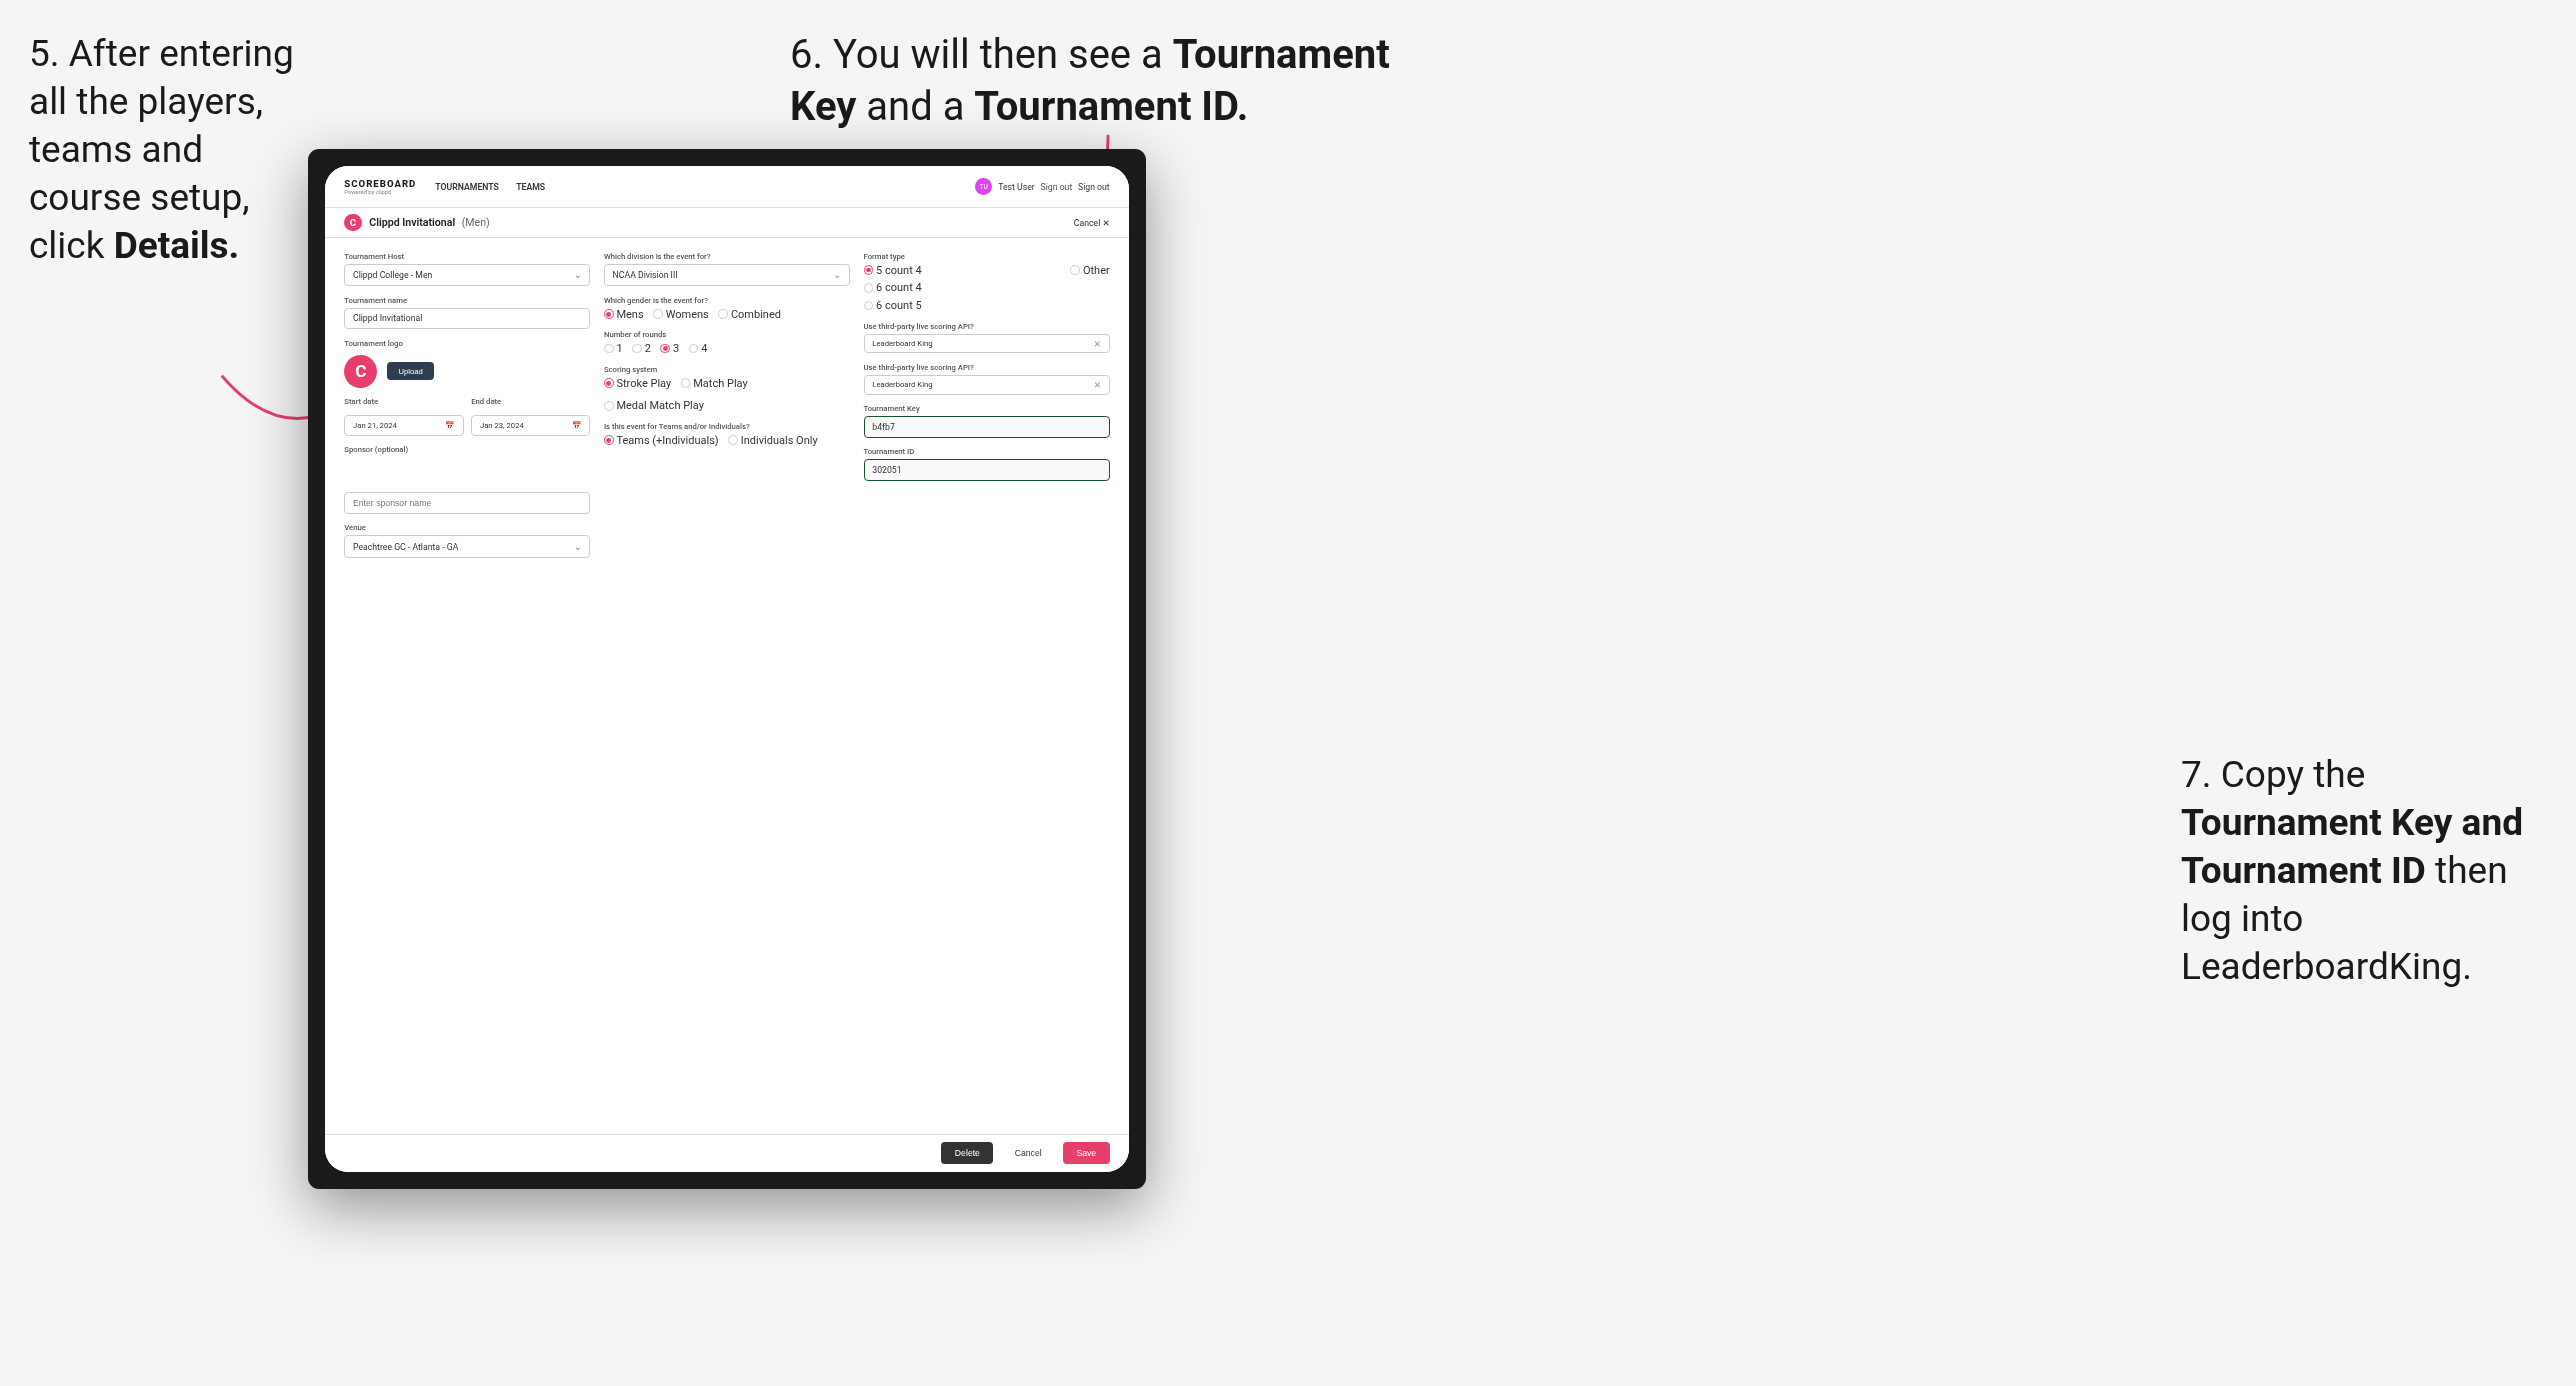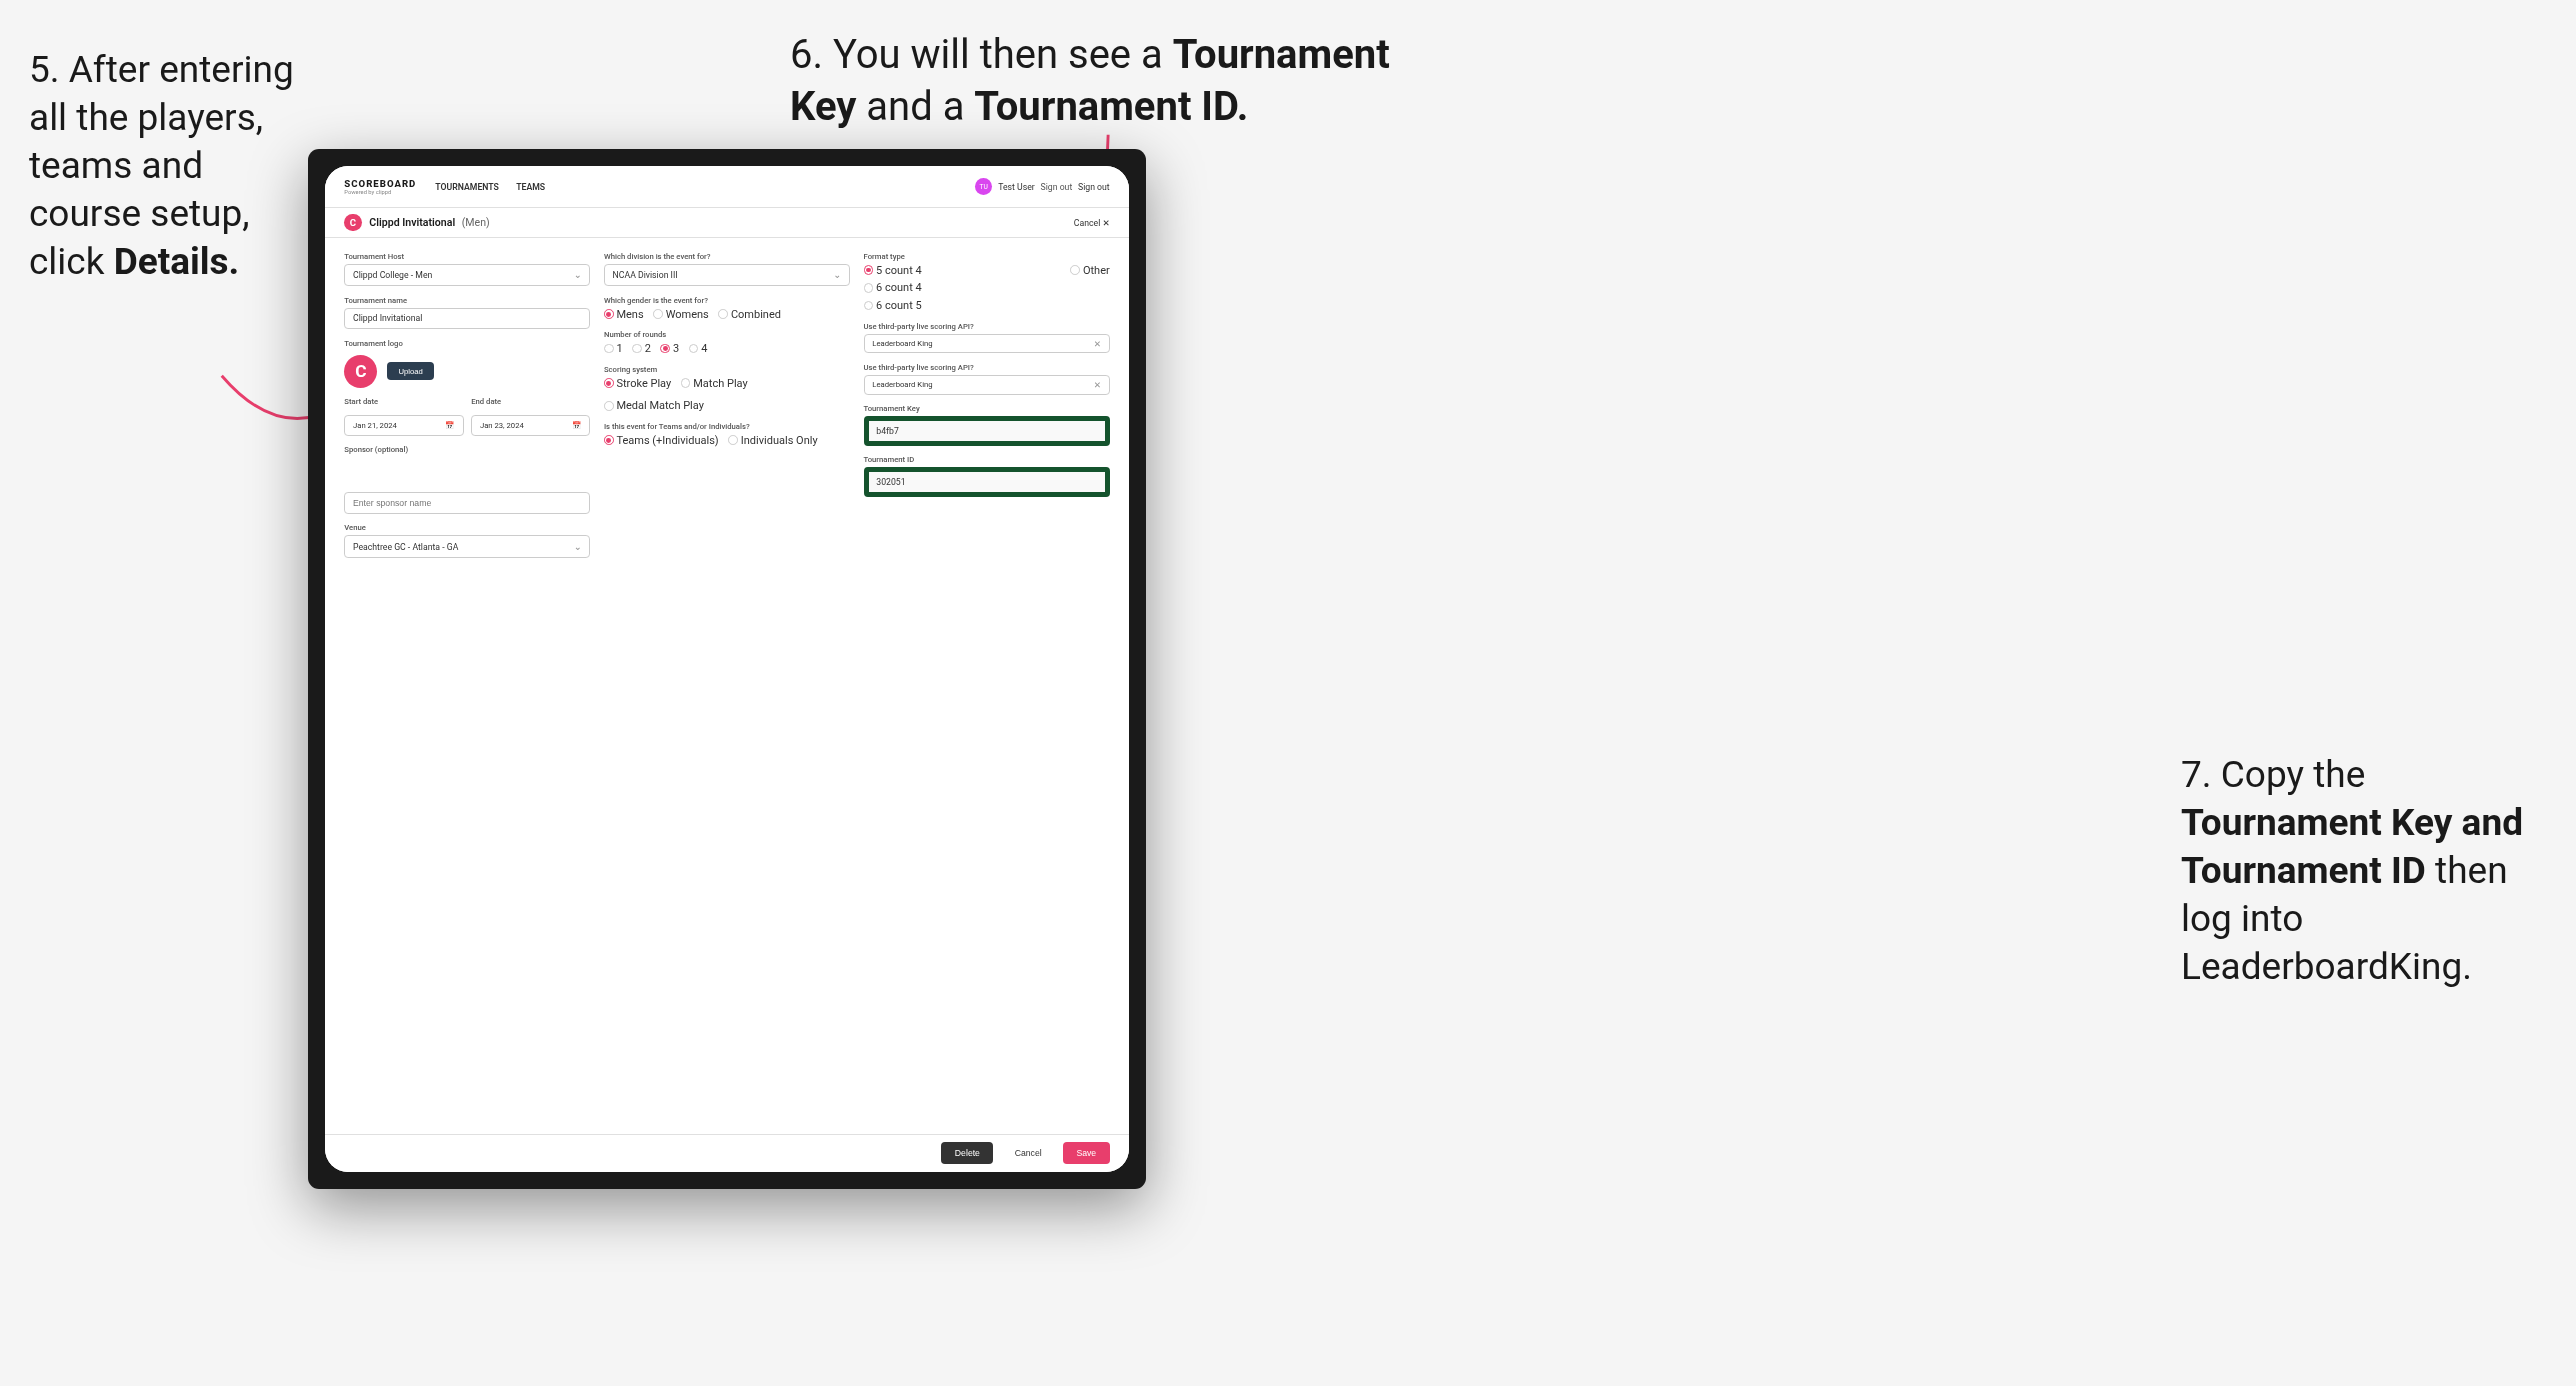--- a/index.html
+++ b/index.html
@@ -16,21 +16,21 @@
     .annotation {
       position: absolute;
       font-size: 37px;
       line-height: 1.3;
       color: #1a1a1a;
     }
     .annotation strong { font-weight: 700; }
 
     .annotation-left {
       left: 29px;
-      top: 46px;
+      top: 30px;
       width: 270px;
     }
 
     .annotation-top-right {
       left: 790px;
       top: 29px;
       width: 655px;
       font-size: 40px;
     }
 
@@ -354,21 +354,21 @@
       color: #333;
       display: flex;
       align-items: center;
       justify-content: space-between;
     }
 
     .api-x { color: #999; font-size: 8.7px; }
 
     
     .key-box {
-      border: 5px solid #14532d;
+      border: 1px solid #14532d;
       border-radius: 3.9px;
       padding: 4.8px 7.7px;
       font-size: 8.7px;
       color: #333;
       background: #f9f9f9;
     }
 
     
     .bottom-bar {
       border-top: 1px solid #e0e0e0;

